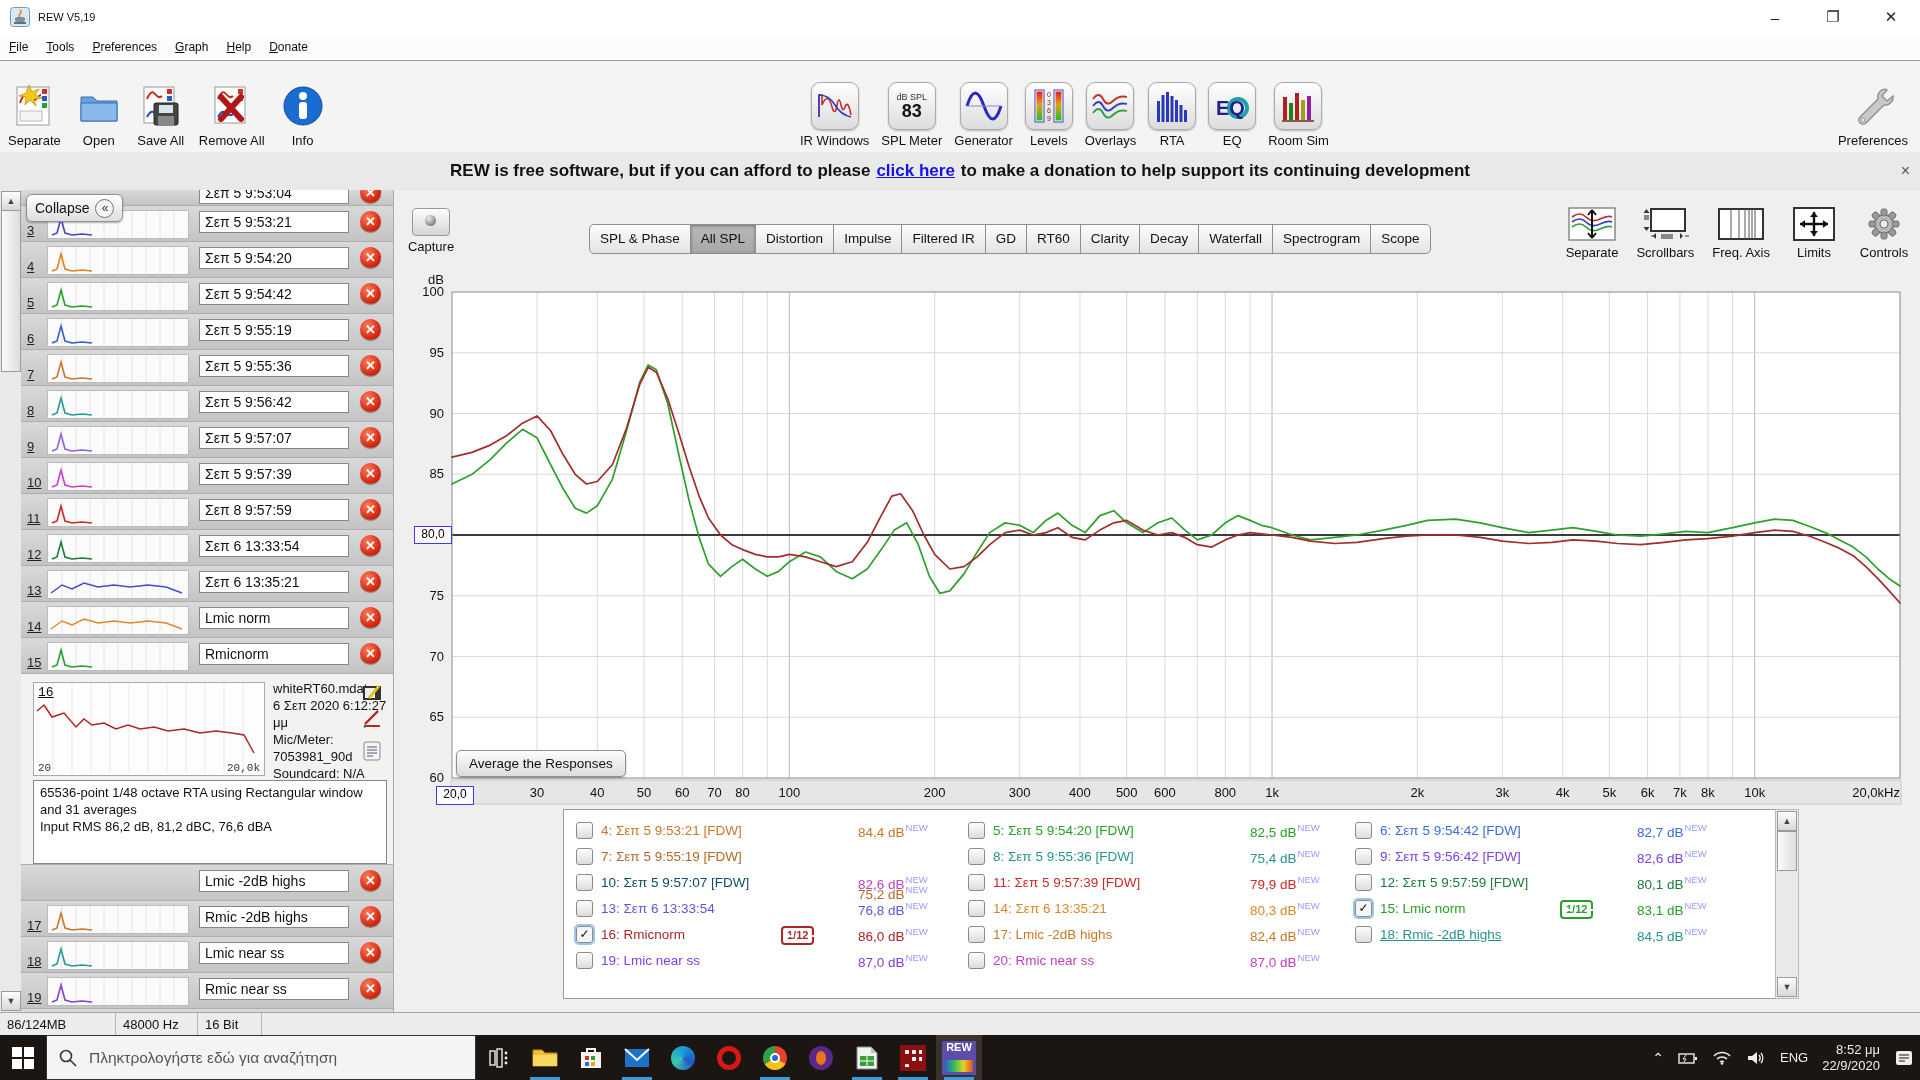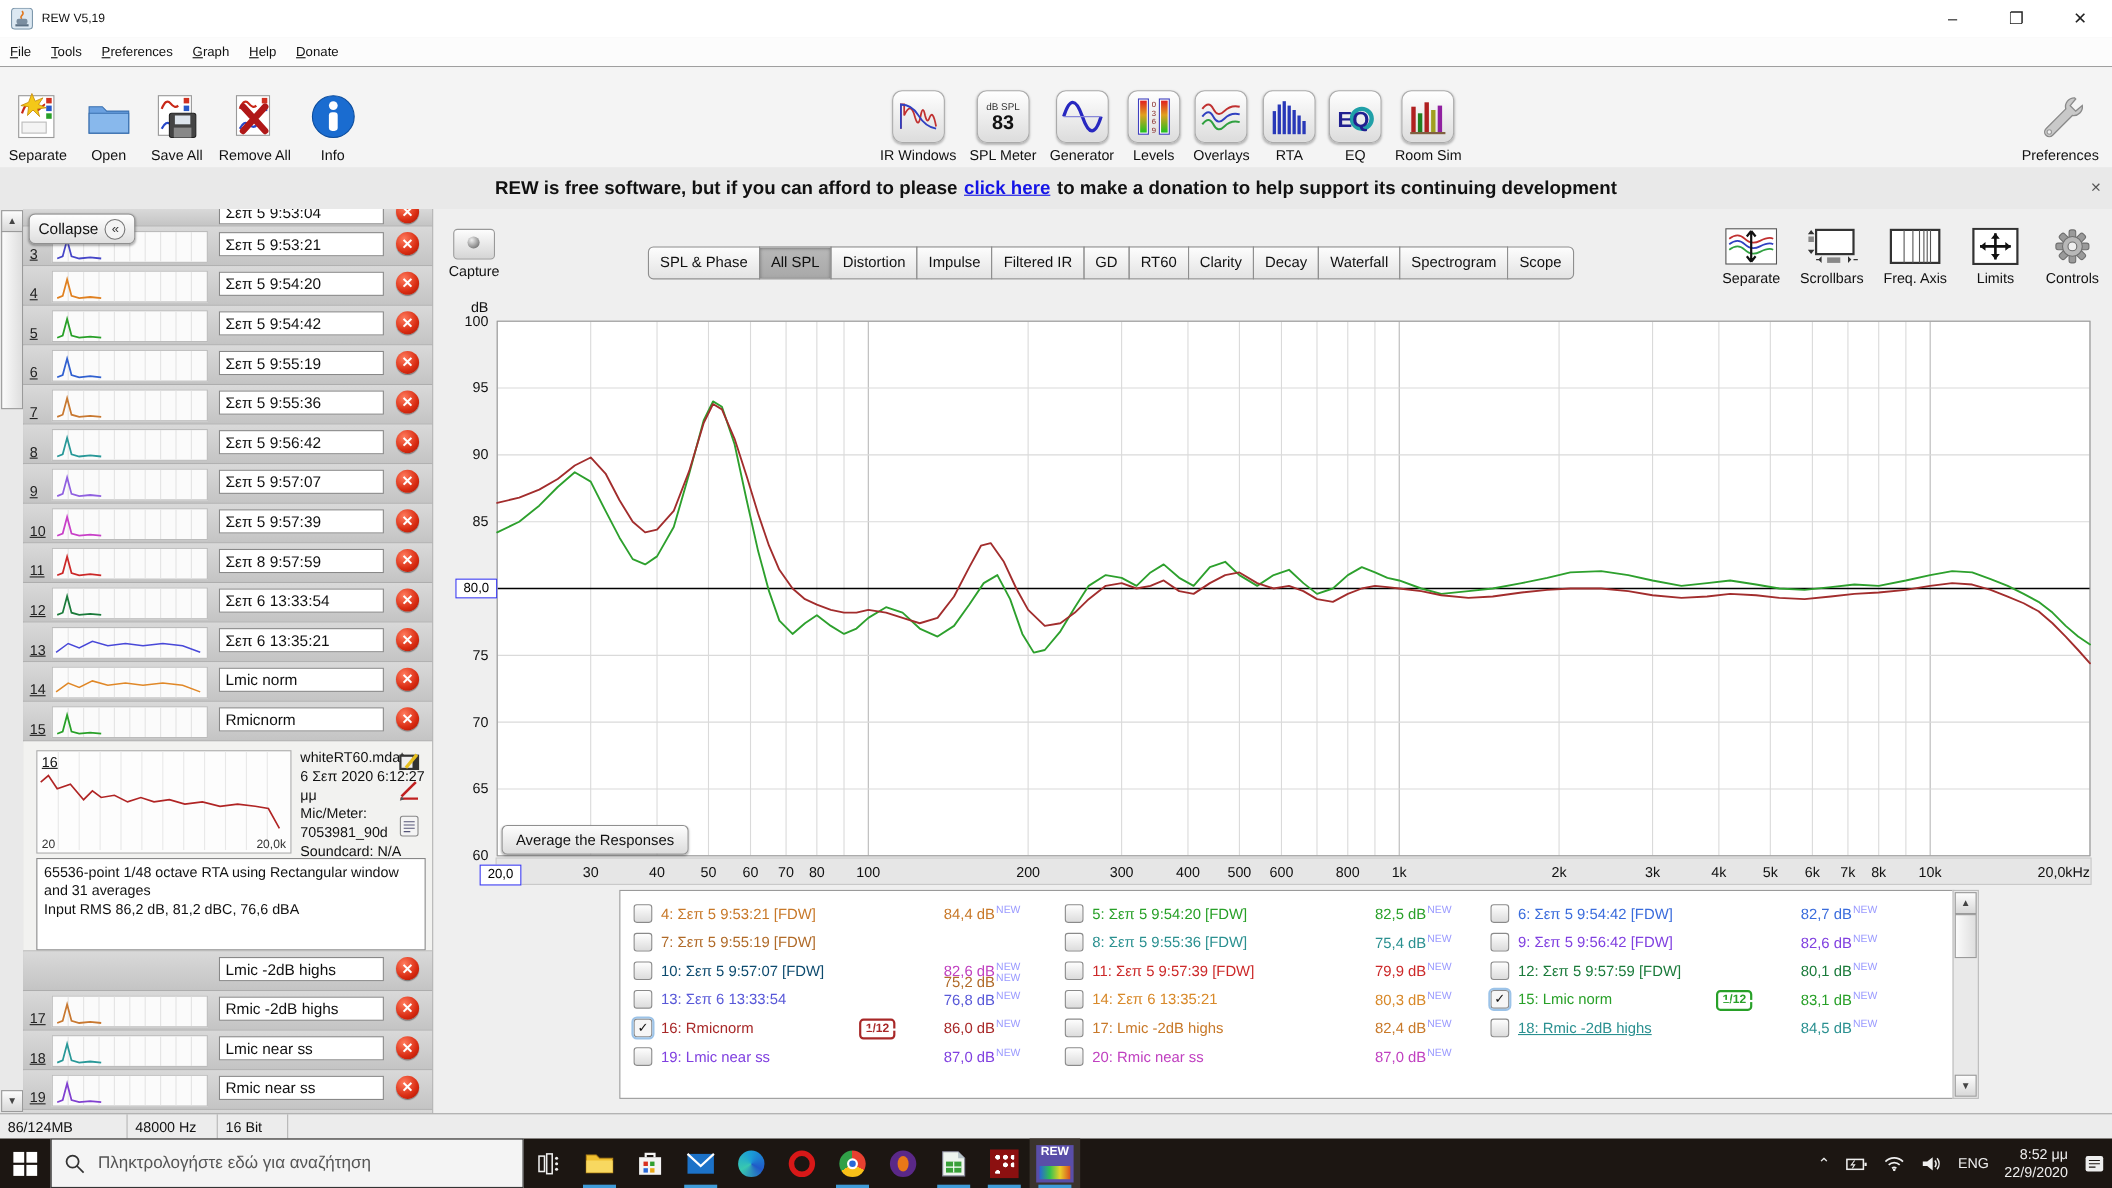--- a/index.html
+++ b/index.html
@@ -41,21 +41,21 @@
   .mrow .num{position:absolute;left:6px;bottom:3px;font-size:13px;text-decoration:underline;color:#222;}
   .mthumb{position:absolute;left:26px;top:4px;width:140px;height:27px;background:#fbfbfb;border:1px solid #bbb;}
   .mfield{position:absolute;left:178px;top:5px;width:138px;height:20px;background:#fff;border:1px solid #888;font-size:14px;line-height:20px;padding:0 5px;color:#111;white-space:nowrap;overflow:hidden;}
   .xbtn{position:absolute;right:12px;top:5px;width:21px;height:21px;border-radius:50%;
         background:radial-gradient(circle at 35% 30%,#ff7a5c,#d92c12 60%,#a31202);color:#fff;font-size:13px;font-weight:bold;
         display:flex;align-items:center;justify-content:center;box-shadow:0 1px 1px rgba(0,0,0,.4);}
   #collapse{position:absolute;left:26px;top:4px;height:26px;padding:0 8px;background:linear-gradient(#ffffff,#dedede);
             border:1px solid #909090;border-radius:6px;display:flex;align-items:center;gap:6px;font-size:14px;z-index:5;box-shadow:0 1px 2px rgba(0,0,0,.3);}
   #collapse .circ{width:17px;height:17px;border:1px solid #777;border-radius:50%;font-size:12px;display:flex;align-items:center;justify-content:center;color:#333;background:#f4f4f4;}
   #selblock{position:relative;height:190px;background:#f2f2f0;border-bottom:1px solid #adadad;}
-  #selthumb{position:absolute;left:12px;top:8px;width:230px;height:92px;background:#fdfdfd;border:1px solid #aaa;}
+  #selthumb{position:absolute;left:12px;top:8px;width:230px;height:92px;background:#fdfdfd;border:1px solid #aaa;font-family:Liberation Mono, monospace;}
   #selthumb .num{position:absolute;left:4px;top:2px;font-size:13px;text-decoration:underline;}
   #selthumb .ax{position:absolute;bottom:1px;font-size:11px;color:#333;}
   #selinfo{position:absolute;left:252px;top:6px;font-size:13px;line-height:17px;color:#111;}
   .selicon{position:absolute;right:10px;width:22px;height:22px;}
   #selnotes{position:absolute;left:12px;top:106px;width:340px;height:76px;background:#fff;border:1px solid #888;font-size:13px;line-height:17px;padding:3px 6px;color:#111;}
   
   #graphpanel{position:absolute;left:394px;top:190px;width:1526px;height:822px;background:#efefef;}
   #capture{position:absolute;left:12px;top:18px;width:50px;text-align:center;font-size:13px;}
   #capture .cam{width:36px;height:26px;margin:0 auto 3px;background:linear-gradient(#fdfdfd,#d5d5d5);border:1px solid #999;border-radius:4px;position:relative;}
   #capture .cam::after{content:"";position:absolute;left:12px;top:6px;width:11px;height:11px;border-radius:50%;background:radial-gradient(circle at 35% 30%,#eee,#555);}

